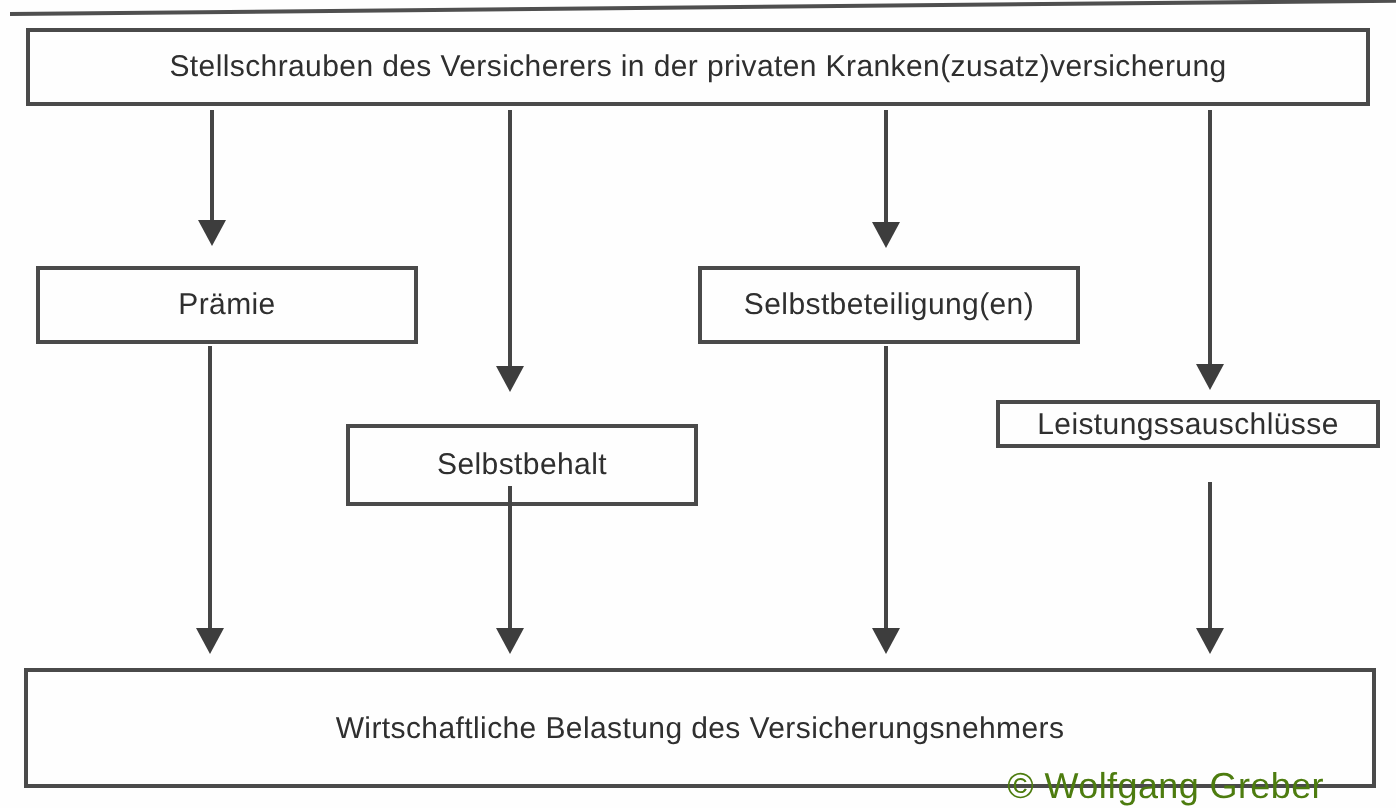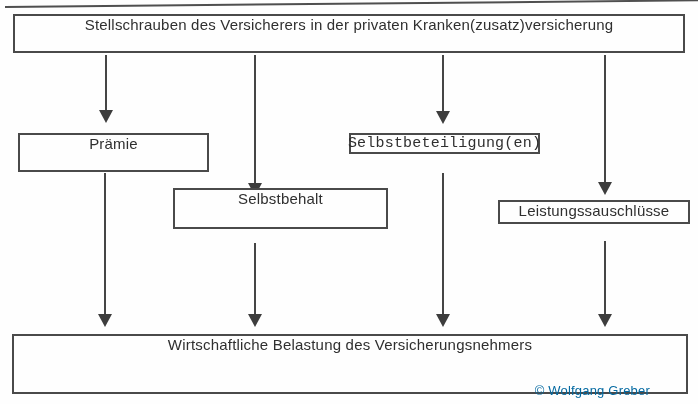--- a/index.html
+++ b/index.html
@@ -26,31 +26,31 @@
     background: #4f4f4f;
     transform: rotate(-0.55deg);
     transform-origin: left center;
   }
   .box {
     position: absolute;
     box-sizing: border-box;
     border: 2px solid #4a4a4a;
     background: #fefefe;
     display: flex;
-    align-items: flex-start;
+    align-items: center;
     justify-content: center;
     text-align: center;
     font-size: 15px;
     letter-spacing: 0.2px;
     color: #2f2f2f;
   }
   .title-box   { left: 13px;  top: 14px;  width: 672px; height: 39px; }
   .node-praemie            { left: 18px;  top: 133px; width: 191px; height: 39px; }
-  .node-selbstbeteiligung  { left: 349px; top: 133px; width: 191px; height: 21px; font-family: Liberation Mono, monospace; }
-  .node-selbstbehalt       { left: 173px; top: 188px; width: 215px; height: 41px; }
+  .node-selbstbeteiligung  { left: 349px; top: 133px; width: 191px; height: 39px; }
+  .node-selbstbehalt       { left: 173px; top: 212px; width: 176px; height: 41px; }
   .node-leistung           { left: 498px; top: 200px; width: 192px; height: 24px; }
   .result-box  { left: 12px;  top: 334px; width: 676px; height: 60px; }
 
   .arrow {
     position: absolute;
     width: 14px;
   }
   .arrow .shaft {
     position: absolute;
     left: 6px;
@@ -76,23 +76,23 @@
   .a-t4 { left: 598px; top: 55px;  height: 140px; }
   
   .a-b1 { left: 98px;  top: 173px; height: 154px; }
   .a-b2 { left: 248px; top: 243px; height: 84px;  }
   .a-b3 { left: 436px; top: 173px; height: 154px; }
   .a-b4 { left: 598px; top: 241px; height: 86px;  }
 
   .credit {
     position: absolute;
     top: 383px;
-    right: 48px;
-    font-size: 13px;
-    color: #0369a1;
+    right: 36px;
+    font-size: 18px;
+    color: #4d7c0f;
     letter-spacing: 0.2px;
   }
 </style>
 </head>
 <body>
 
 <div class="stage">
 
   <div class="scan-line"></div>
 

